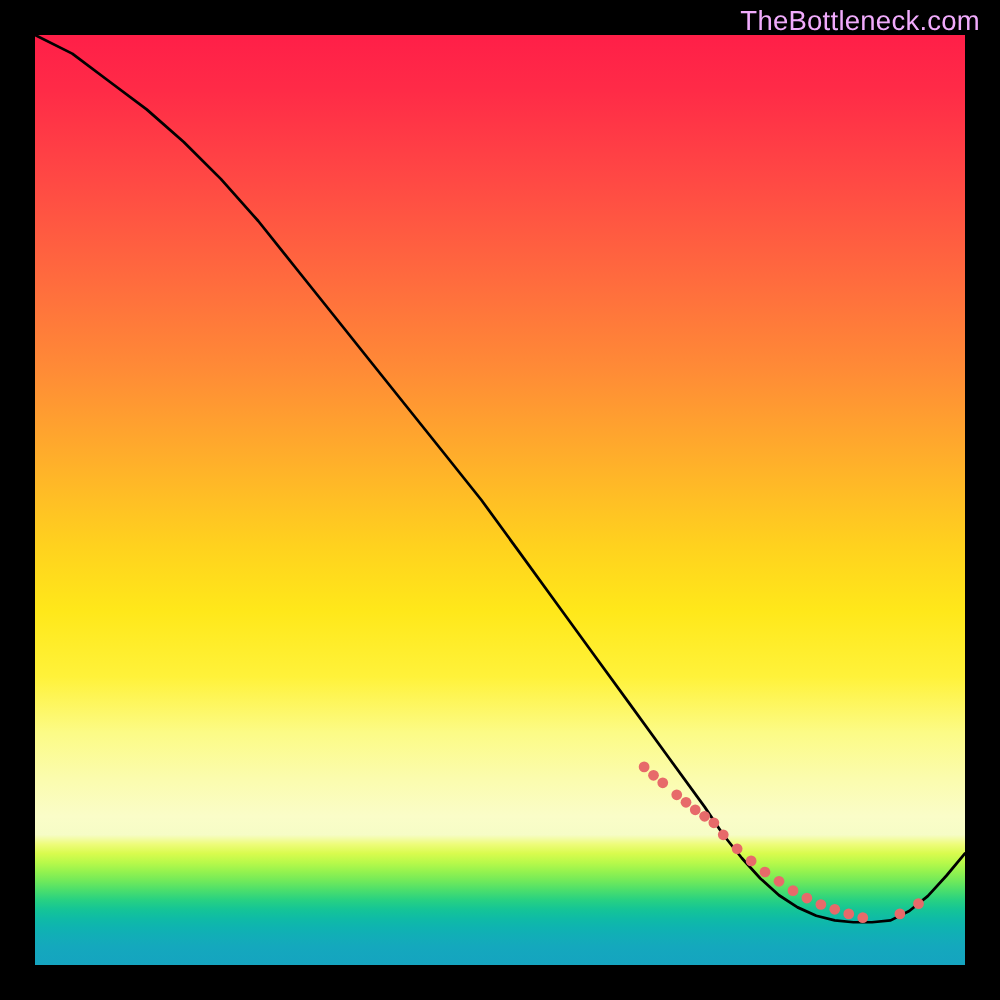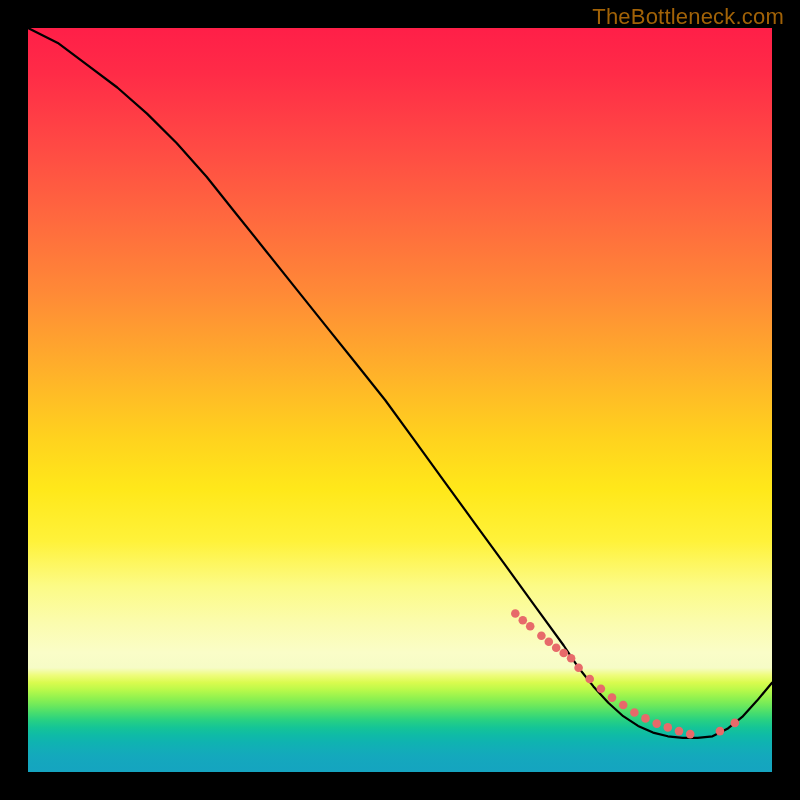--- a/index.html
+++ b/index.html
@@ -14,21 +14,21 @@
   .frame {
     position: relative;
     width: 800px;
     height: 800px;
     background: #000;
   }
   .watermark {
     position: absolute;
     top: 4px;
     right: 16px;
-    color: #a16207;
+    color: #f0abfc;
     font-size: 22px;
     font-weight: 500;
     letter-spacing: 0.2px;
     z-index: 50;
   }
   .plot-area {
     position: absolute;
     left: 28px;
     top: 28px;
     width: 744px;

